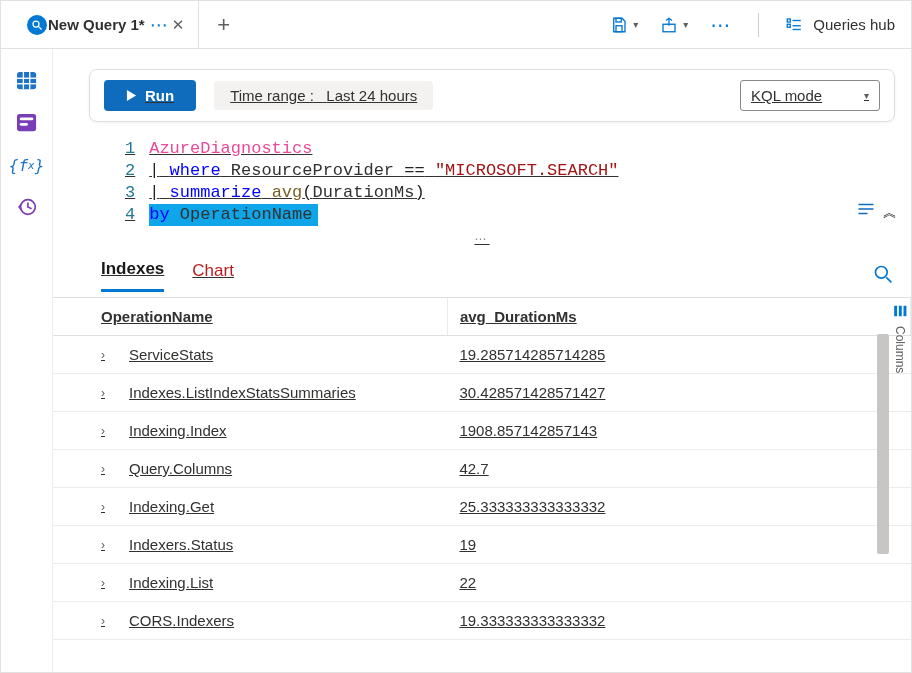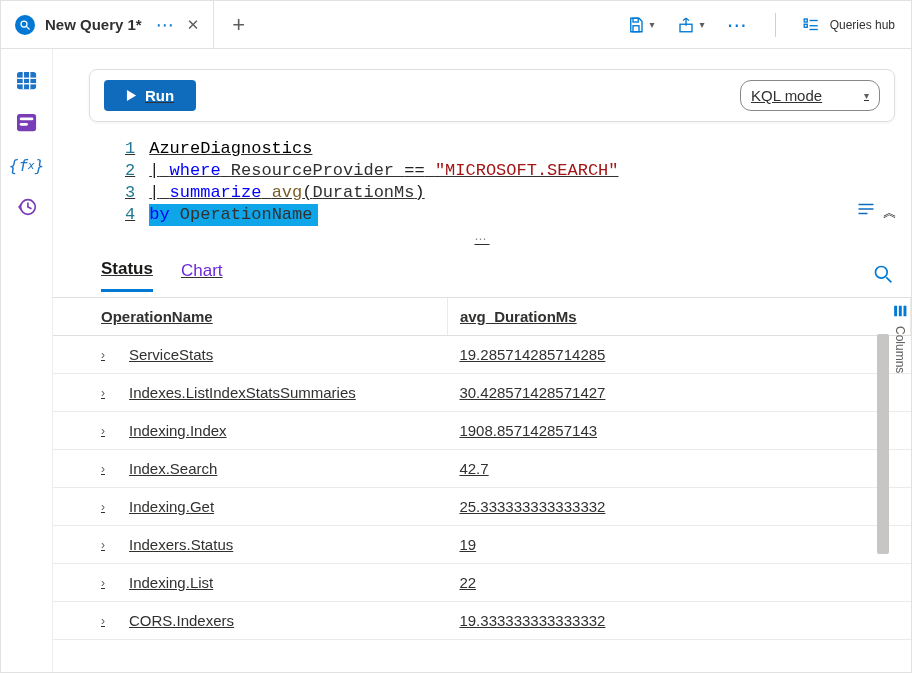--- a/index.html
+++ b/index.html
@@ -1,72 +1,72 @@
 <!DOCTYPE html>
 <html><head>
 <meta charset="utf-8">
 <style>
   * { box-sizing: border-box; }
   html, body { margin: 0; padding: 0; font-family: "Segoe UI", -apple-system, BlinkMacSystemFont, sans-serif; font-size: 14px; color: #323130; background: #fff; }
   .app { display: flex; flex-direction: column; width: 912px; height: 673px; border: 1px solid #e1e1e1; overflow: hidden; }
 
   
   .topbar { display: flex; align-items: center; height: 48px; border-bottom: 1px solid #e1e1e1; padding: 0 16px 0 0; gap: 8px; }
-  .tab { display: flex; align-items: center; height: 100%; padding: 0 14px; border-right: 1px solid #e1e1e1; gap: 10px; font-size: 15px; }
+  .tab { display: flex; align-items: center; height: 100%; padding: 0 14px; border-right: 1px solid #e1e1e1; gap: 1px; font-size: 15px; margin-left: 12px; }
   .tab-icon { width: 20px; height: 20px; border-radius: 50%; background: #0078d4; display: flex; align-items: center; justify-content: center; }
   .tab-icon svg { width: 12px; height: 12px; fill: white; }
   .tab-title { font-weight: 600; }
   .tab-dots { color: #0078d4; margin-left: 4px; cursor: pointer; font-size: 18px; letter-spacing: 1px; }
   .tab-close { color: #605e5c; cursor: pointer; font-size: 15px; margin-left: 2px; }
   .tab-add { font-size: 22px; color: #605e5c; padding: 0 10px; cursor: pointer; font-weight: 300; }
   .topbar-spacer { flex: 1; }
   .topbar-actions { display: flex; align-items: center; gap: 22px; }
   .icon-btn { display: flex; align-items: center; gap: 3px; cursor: pointer; color: #0078d4; }
   .icon-btn svg { width: 18px; height: 18px; }
   .chev { font-size: 10px; color: #605e5c; margin-left:2px; }
   .vdiv { width: 1px; height: 24px; background: #cfcfcf; margin: 0 4px; }
-  .queries-hub { display: flex; align-items: center; gap: 10px; cursor: pointer; font-size: 12px; }
+  .queries-hub { display: flex; align-items: center; gap: 10px; cursor: pointer; font-size: 15px; }
   .queries-hub svg { width: 18px; height: 18px; stroke: #0078d4; }
 
   
   .body { display: flex; flex: 1; min-height: 0; }
   .leftrail { width: 52px; border-right: 1px solid #ededed; display: flex; flex-direction: column; align-items: center; padding-top: 20px; gap: 18px; }
   .leftrail .rail-item { width: 28px; height: 24px; cursor: pointer; display:flex; align-items:center; justify-content:center; }
 
   .main { flex: 1; display: flex; flex-direction: column; min-width: 0; position: relative; text-decoration: underline; }
 
   
   .toolbar-card { margin: 20px 16px 10px 36px; border: 1px solid #e1dfdd; border-radius: 8px; box-shadow: 0 1px 3px rgba(0,0,0,0.06); padding: 10px 14px; display: flex; align-items: center; gap: 18px; }
   .run-btn { background: #0f6cbd; color: #fff; border: none; border-radius: 4px; padding: 7px 22px; font-size: 15px; font-weight: 600; display: flex; align-items: center; gap: 8px; cursor: pointer; }
   .run-btn svg { width: 11px; height: 11px; fill: white; }
   .pill { background: #f3f2f1; border-radius: 4px; padding: 6px 16px; font-size: 15px; cursor: pointer; }
   .pill .lbl { color: #323130; }
   .pill .val { font-weight: 400; }
   .pill .bold { font-weight: 700; }
   .toolbar-spacer { flex: 1; }
-  .mode-select { border: 1px solid #8a8886; border-radius: 11px; padding: 6px 10px; font-size: 15px; display: flex; align-items: center; gap: 30px; cursor: pointer; min-width:140px; justify-content:space-between;text-align:center; }
+  .mode-select { border: 1px solid #8a8886; border-radius: 3px; padding: 6px 10px; font-size: 15px; display: flex; align-items: center; gap: 30px; cursor: pointer; min-width:140px; justify-content:space-between;text-align:center; }
 
   
   .editor { display: flex; padding: 6px 0 4px 72px; font-family: Consolas, "Courier New", monospace; font-size: 17px; line-height: 22px; position:relative; }
   .gutter { color: #237893; text-align: right; padding-right: 14px; user-select: none; }
   .code { white-space: pre; }
   .kw { color: #0000ff; }
   .str { color: #a31515; }
   .fn  { color: #795e26; }
-  .id  { color: #000000; }
+  .id  { color: #ec4899; }
   .op  { color: #222; }
   .curline { background: #0ea5e9; display:inline-block; padding-right:6px; }
   .editor-right { position:absolute; right:14px; bottom:6px; display:flex; gap:8px; color:#0f6cbd; }
 
   .drag-handle { text-align:center; color:#8a8886; font-size:12px; letter-spacing:3px; padding:2px 0; }
 
   
   .results-area { flex:1; display:flex; flex-direction:column; min-height:0; margin-left:0; margin-top: 6px; position:relative; }
   .results-tabs { display:flex; align-items:center; gap:28px; border-bottom:1px solid #e1dfdd; padding: 0 18px 0 48px; height:44px; }
-  .results-tabs .rtab { font-size:17px; padding-bottom:10px; cursor:pointer; color:#6d28d9; }
+  .results-tabs .rtab { font-size:17px; padding-bottom:10px; cursor:pointer; color:#b91c1c; }
   .results-tabs .rtab.active { font-weight:600; border-bottom: 3px solid #0078d4; color:#1b1a19; }
   .results-tabs .spacer { flex:1; }
   .search-circle { color:#0078d4; }
   .search-circle svg { width:20px; height:20px; }
 
   
   .table-wrap { flex:1; overflow:auto; position:relative; }
   table { width:100%; border-collapse:collapse; }
   thead th { text-align:left; font-weight:700; font-size:15px; padding:10px 12px; border-bottom:1px solid #e1dfdd; border-right:1px solid #edebe9; }
   thead th:first-child { padding-left:48px; width:46%; }
@@ -163,20 +163,25 @@
 
     <div class="main">
 
       <div class="toolbar-card">
         <button class="run-btn">
           <svg viewBox="0 0 10 12">
               <polygon points="0,0 10,6 0,12"></polygon>
             </svg>
           <span>Run</span>
         </button>
+        <span class="pill">
+          <span class="lbl">Time range :</span>
+          <span>&nbsp;</span>
+          <span class="val">Last 24 hours</span>
+        </span>
         <span class="toolbar-spacer"></span>
         <span class="mode-select">
           <span>KQL mode</span>
           <span class="chev">▾</span>
         </span>
       </div>
 
       <div class="editor">
         <div class="gutter">1<br>2<br>3<br>4</div>
         <div class="code"><span class="id">AzureDiagnostics</span>
@@ -190,21 +195,21 @@
               <line x1="2" y1="15" x2="14" y2="15" stroke="#0f6cbd" stroke-width="2"></line>
             </svg>
           <span style="font-size:14px;color:#323130;">︽</span>
         </div>
       </div>
 
       <div class="drag-handle">⋯</div>
 
       <div class="results-area">
         <div class="results-tabs">
-          <span class="rtab active">Status</span>
+          <span class="rtab active">Indexes</span>
           <span class="rtab">Chart</span>
           <span class="spacer"></span>
           <span class="search-circle">
             <svg viewBox="0 0 24 24" fill="none" stroke="#0078d4" stroke-width="2">
                 <circle cx="10" cy="10" r="7"></circle>
                 <line x1="16" y1="16" x2="22" y2="22"></line>
               </svg>
           </span>
         </div>
 
@@ -241,21 +246,21 @@
                       <span class="expander">›</span>
                       <span>Indexing.Index</span>
                     </div>
                   </td>
                   <td>1908.857142857143</td>
                 </tr>
                 <tr>
                   <td>
                     <div class="row">
                       <span class="expander">›</span>
-                      <span>Index.Search</span>
+                      <span>Query.Columns</span>
                     </div>
                   </td>
                   <td>42.7</td>
                 </tr>
                 <tr>
                   <td>
                     <div class="row">
                       <span class="expander">›</span>
                       <span>Indexing.Get</span>
                     </div>

